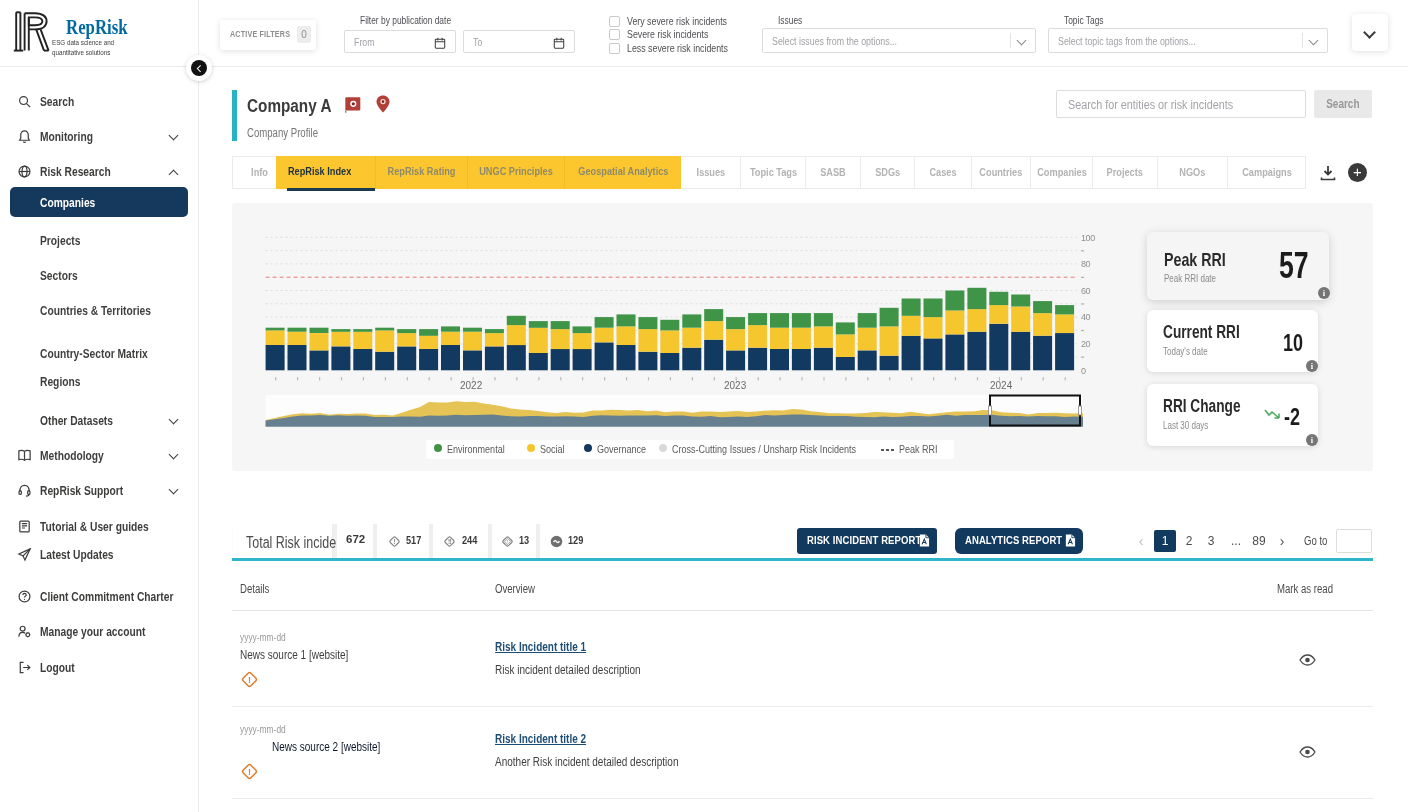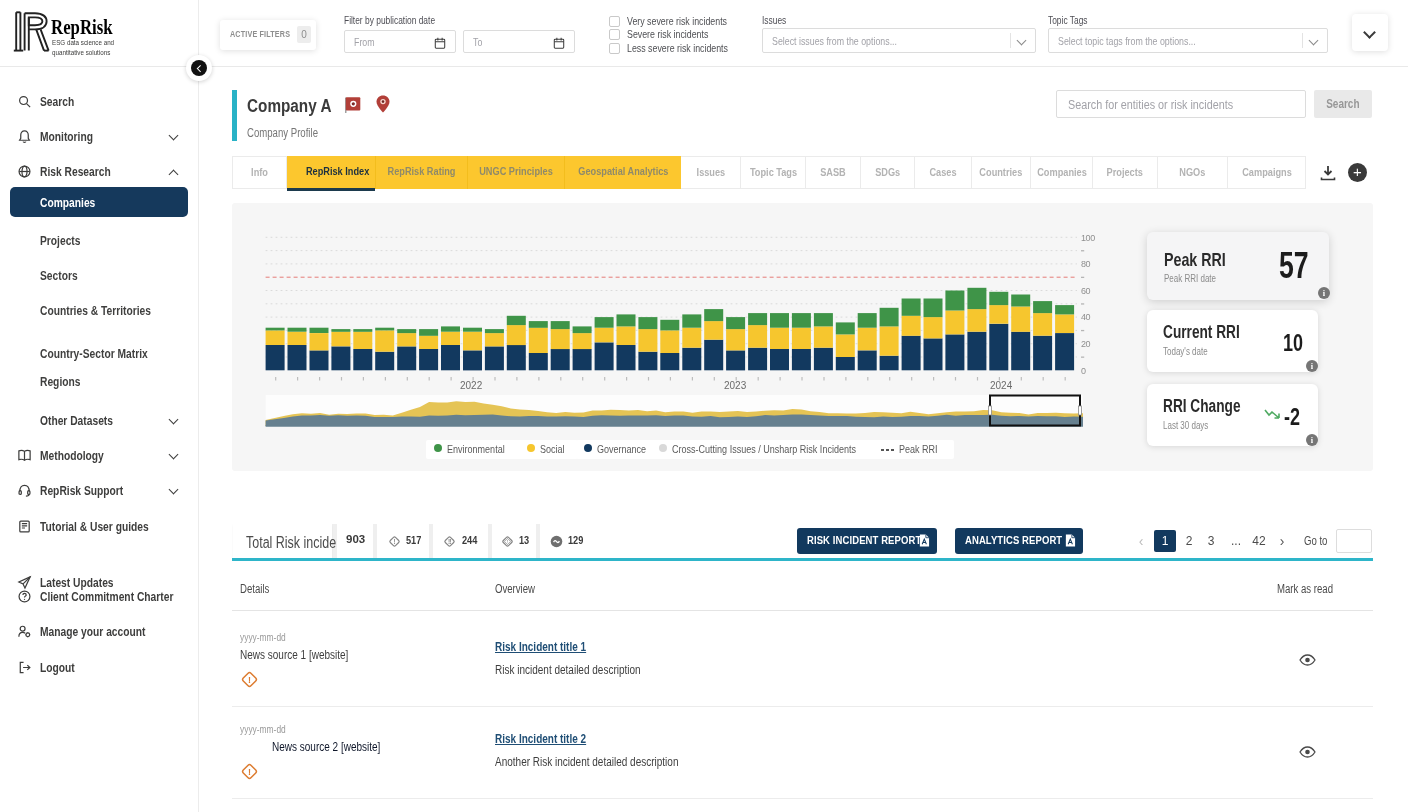--- a/index.html
+++ b/index.html
@@ -6,21 +6,21 @@
  font-family:"Liberation Sans",sans-serif;-webkit-font-smoothing:antialiased;}
 .abs{position:absolute;}
 .cx{display:inline-block;transform:scaleX(0.80);transform-origin:0 50%;white-space:nowrap;}
 .cxc{display:inline-block;transform:scaleX(0.80);transform-origin:50% 50%;white-space:nowrap;}
 .nav-item{position:absolute;left:0;width:199px;height:24px;color:#3d3d3c;font-size:13.5px;font-weight:700;}
 .nav-item .ic{position:absolute;left:17px;top:3px;width:15px;height:15px;}
 .nav-item .lb{position:absolute;left:40px;top:3px;white-space:nowrap;transform:scaleX(0.76);transform-origin:0 50%;}
 .nav-item .ch{position:absolute;right:22px;top:4px;color:#3d3d3c;font-size:11px;}
 .chev{display:inline-block;width:7px;height:7px;border-right:1.6px solid #3d3d3c;border-bottom:1.6px solid #3d3d3c;}
 .inp{position:absolute;background:#fff;border:1px solid #dcdcdc;border-radius:2px;color:#a2a2a8;font-size:10.5px;}
-.lab{position:absolute;color:#4e4e55;font-size:10px;}
+.lab{position:absolute;color:#4e4e55;font-size:10px;margin-left:16px;}
 .cb{position:absolute;width:11px;height:11px;border:1px solid #c9c9c9;border-radius:2px;background:#fff;}
 .cblab{position:absolute;color:#4e4f53;font-size:10.5px;}
 .tab{position:absolute;top:156px;height:33px;background:#fff;border:1px solid #ebebeb;border-left:none;color:#b3b3b3;font-size:11.5px;font-weight:700;text-align:center;line-height:31px;}
 .ytab{position:absolute;top:156px;height:33px;background:#fcc72e;color:#8f8a6a;font-size:11.5px;font-weight:700;text-align:center;line-height:31px;}
 .card{position:absolute;background:#fff;border-radius:6px;box-shadow:0 1px 6px rgba(0,0,0,0.13);}
 .info-i{position:absolute;width:12px;height:12px;border-radius:50%;background:#757575;color:#fff;font-size:8.5px;font-weight:700;text-align:center;line-height:12px;font-family:"Liberation Serif",serif;}
 .navbtn{position:absolute;top:528px;height:26px;background:#12395e;border-radius:3px;color:#fff;font-size:10px;font-weight:700;text-align:left;line-height:26px;}
 .pg{position:absolute;top:530px;height:22px;color:#4c4c4c;font-size:12px;text-align:center;line-height:22px;}
 </style></head>
 <body>
@@ -30,21 +30,21 @@
 <path d="M3.2 3.3 V41.6 M7.4 3.3 V41.6"></path>
 <path d="M3.2 3.3 H7.4"></path>
 <path d="M0.8 41.6 H10.2"></path>
 <path d="M11.6 41.6 V4.2 M15.8 41.6 V8.4"></path>
 <path d="M11.6 4.2 H22 C30 4.2 33.6 8 33.6 12.2 C33.6 16.6 30 20.4 22 20.4 L15.8 20.4"></path>
 <path d="M15.8 8.4 H22 C27 8.4 29.4 10 29.4 12.3 C29.4 14.8 27 16.2 22 16.2 L15.8 16.2 Z"></path>
 <path d="M23.2 20.4 L31 41.6 M27.6 20.4 L35.6 41.6"></path>
 <path d="M31 41.6 H35.6"></path>
 </g>
   </svg>
-<div class="abs" style="left:51px;top:16px;font-family:'Liberation Serif',serif;font-size:20px;font-weight:700;color:#000000;"><span class="cx" style="transform:scaleX(0.84);">RepRisk</span></div>
+<div class="abs" style="left:66px;top:16px;font-family:'Liberation Serif',serif;font-size:20px;font-weight:700;color:#0369a1;"><span class="cx" style="transform:scaleX(0.84);">RepRisk</span></div>
 <div class="abs" style="left:52px;top:38px;color:#3c3c3b;font-size:8px;line-height:9.5px;"><span class="cx" style="transform:scaleX(0.78);">ESG data science and<br>quantitative solutions</span></div>
 <div class="abs" style="left:0;top:66px;width:1408px;height:1px;background:#e9e9e9;"></div>
 <div class="abs" style="left:186px;top:55px;width:26px;height:26px;border-radius:50%;background:#fff;box-shadow:0 1px 4px rgba(0,0,0,0.18);"></div>
 <div class="abs" style="left:191px;top:60px;width:16px;height:16px;border-radius:50%;background:#111;"></div>
 <div class="abs" style="left:197.5px;top:65.5px;width:4.5px;height:4.5px;border-left:1.5px solid #fff;border-bottom:1.5px solid #fff;transform:rotate(45deg);"></div>
 <div class="nav-item" style="top:91px;">
     <svg class="ic" viewBox="0 0 16 16">
       <circle cx="7" cy="7" r="4.2" fill="none" stroke="#3d3d3c" stroke-width="1.3"></circle>
       <path d="M10.2 10.2 L14 14" fill="none" stroke="#3d3d3c" stroke-width="1.3"></path>
     </svg>
@@ -96,21 +96,21 @@
     <div class="lb">RepRisk Support</div>
     <div class="ch" style="top:3px;"><span class="chev" style="transform:rotate(45deg);"></span></div>
   </div>
 <div class="nav-item" style="top:516px;">
     <svg class="ic" viewBox="0 0 16 16">
       <rect x="3" y="2.2" width="10" height="11.6" rx="1" fill="none" stroke="#3d3d3c" stroke-width="1.3"></rect>
       <path d="M5.2 5 H10.8 M5.2 7.3 H10.8 M5.2 9.6 H8.5" fill="none" stroke="#3d3d3c" stroke-width="1.3"></path>
     </svg>
     <div class="lb">Tutorial &amp; User guides</div>
   </div>
-<div class="nav-item" style="top:572px;">
+<div class="nav-item" style="top:544px;">
     <svg class="ic" viewBox="0 0 16 16">
       <path d="M14 2 L2 7.5 L6.5 9.5 L8.5 14 L14 2 Z" fill="none" stroke="#3d3d3c" stroke-width="1.3"></path>
       <path d="M6.5 9.5 L14 2" fill="none" stroke="#3d3d3c" stroke-width="1.3"></path>
     </svg>
     <div class="lb">Latest Updates</div>
   </div>
 <div class="nav-item" style="top:586px;">
     <svg class="ic" viewBox="0 0 16 16">
       <circle cx="8" cy="8" r="5.8" fill="none" stroke="#3d3d3c" stroke-width="1.3"></circle>
       <path d="M6.3 6.3 C6.3 5.2 7 4.6 8 4.6 C9 4.6 9.8 5.3 9.8 6.3 C9.8 7.6 8 7.6 8 9" fill="none" stroke="#3d3d3c" stroke-width="1.3"></path>
@@ -189,21 +189,21 @@
 <circle cx="7" cy="6.6" r="2.7" fill="#f6d9cf"></circle>
     <circle cx="7" cy="6.6" r="1.3" fill="#6d2320"></circle>
   </svg>
 <div class="abs" style="left:247px;top:126px;color:#767676;font-size:12px;"><span class="cx">Company Profile</span></div>
 <div class="inp" style="left:1056px;top:90px;width:250px;height:28px;font-size:12px;">
     <span class="cx" style="position:absolute;left:11px;top:7px;transform:scaleX(0.9);">Search for entities or risk incidents</span>
   </div>
 <div class="abs" style="left:1314px;top:90px;width:58px;height:28px;background:#e9e9e9;border-radius:2px;color:#979797;font-size:12.5px;font-weight:700;text-align:center;line-height:28px;"><span class="cxc">Search</span></div>
 <div class="tab" style="left:232px;width:55px;border-left:1px solid #ebebeb;"><span class="cxc">Info</span></div>
 <div class="abs" style="left:287px;top:156px;width:394px;height:33px;background:#fcc72e;"></div>
-<div class="ytab" style="left:294px;width:88px;color:#1c3040;"><span class="cxc">RepRisk Index</span></div>
+<div class="ytab" style="left:276px;width:88px;color:#1c3040;"><span class="cxc">RepRisk Index</span></div>
 <div class="ytab" style="left:375px;width:92px;border-left:1px solid #f3bd1d;color:#8f8a6a;"><span class="cxc">RepRisk Rating</span></div>
 <div class="ytab" style="left:467px;width:97px;border-left:1px solid #f3bd1d;color:#8f8a6a;"><span class="cxc">UNGC Principles</span></div>
 <div class="ytab" style="left:564px;width:117px;border-left:1px solid #f3bd1d;color:#8f8a6a;"><span class="cxc">Geospatial Analytics</span></div>
 <div class="abs" style="left:287px;top:188px;width:88px;height:3px;background:#1c3a4d;"></div>
 <div class="tab" style="left:681px;width:60px;"><span class="cxc">Issues</span></div>
 <div class="tab" style="left:741px;width:65px;"><span class="cxc">Topic Tags</span></div>
 <div class="tab" style="left:806px;width:55px;"><span class="cxc">SASB</span></div>
 <div class="tab" style="left:861px;width:54px;"><span class="cxc">SDGs</span></div>
 <div class="tab" style="left:915px;width:57px;"><span class="cxc">Cases</span></div>
 <div class="tab" style="left:972px;width:59px;"><span class="cxc">Countries</span></div>
@@ -420,21 +420,21 @@
 <div class="abs" style="left:1163px;top:420px;font-size:10px;color:#8b8b8b;"><span class="cx">Last 30 days</span></div>
 <svg class="abs" style="left:1264px;top:408px;" width="18" height="12" viewBox="0 0 18 12">
     <path d="M1 2 L5 7 L8 4 L15 10 M15 10 V5.5 M15 10 H10.5" fill="none" stroke="#4faa62" stroke-width="1.6"></path>
   </svg>
 <div class="abs" style="left:1284px;top:403px;font-size:24px;font-weight:700;color:#1c1c1c;"><span class="cx" style="transform:scaleX(0.75);">-2</span></div>
 <div class="info-i" style="left:1306px;top:434px;">i</div>
 <div class="abs" style="left:233px;top:524px;width:363px;height:34px;background:#efefef;"></div>
 <div class="abs" style="left:233px;top:524px;width:99px;height:34px;background:#fff;box-shadow:0 1px 2px rgba(0,0,0,0.05);"></div>
 <div class="abs" style="left:246px;top:534px;font-size:16px;color:#4c4c4c;"><span class="cx" style="transform:scaleX(0.78);">Total Risk incidents</span></div>
 <div class="abs" style="left:337px;top:524px;width:36px;height:34px;background:#fff;"></div>
-<div class="abs" style="left:346px;top:533px;font-size:11.5px;font-weight:700;color:#3a3a3a;">903</div>
+<div class="abs" style="left:346px;top:533px;font-size:11.5px;font-weight:700;color:#3a3a3a;">672</div>
 <div class="abs" style="left:377px;top:524px;width:52px;height:34px;background:#fff;"></div>
 <div class="abs" style="left:388px;top:535px;line-height:0;"><svg width="13" height="13" viewBox="0 0 18 18">
       <rect x="3.9" y="3.9" width="10.2" height="10.2" rx="2" transform="rotate(45 9 9)" fill="#fff" stroke="#848484" stroke-width="1.6"></rect>
       <text x="9" y="12.4" font-size="9" font-weight="bold" fill="#8b8b8b" text-anchor="middle" font-family="Liberation Sans">!</text>
     </svg></div>
 <div class="abs" style="left:406px;top:534px;font-size:11.5px;font-weight:700;color:#3a3a3a;"><span class="cx">517</span></div>
 <div class="abs" style="left:433px;top:524px;width:55px;height:34px;background:#fff;"></div>
 <div class="abs" style="left:443px;top:535px;line-height:0;"><svg width="13" height="13" viewBox="0 0 18 18">
       <rect x="3.9" y="3.9" width="10.2" height="10.2" rx="2" transform="rotate(45 9 9)" fill="#fff" stroke="#848484" stroke-width="1.6"></rect>
       <text x="9" y="12.4" font-size="9" font-weight="bold" fill="#8b8b8b" text-anchor="middle" font-family="Liberation Sans" letter-spacing="-1">!!</text>
@@ -451,31 +451,31 @@
 <div class="abs" style="left:550px;top:535px;line-height:0;"><svg width="13" height="13" viewBox="0 0 18 18">
       <circle cx="9" cy="9" r="8" fill="#6f6f6f"></circle>
       <path d="M5 9.8 C6.3 7.4 7.6 7.4 9 9.2 C10.4 11 11.7 10.8 13 8.4" stroke="#fff" stroke-width="1.8" fill="none"></path>
     </svg></div>
 <div class="abs" style="left:568px;top:534px;font-size:11.5px;font-weight:700;color:#3a3a3a;"><span class="cx">129</span></div>
 <div class="navbtn" style="left:797px;width:140px;text-align:left;"><span style="display:inline-block;white-space:nowrap;margin-left:10px;letter-spacing:0.1px;transform:scaleX(0.95);transform-origin:0 50%;">RISK INCIDENT REPORT</span><svg width="12" height="13" viewBox="0 0 13 14" style="position:absolute;right:7px;top:6px;">
       <path d="M2 0.5 H8.5 L12 4 V13.5 H2 Z" fill="#fff"></path>
       <path d="M8.5 0.5 L8.5 4 L12 4" fill="none" stroke="#12395e" stroke-width="0.9"></path>
       <path d="M4.5 11 L6.8 5.5 L9.1 11 M5.4 9.2 H8.2" fill="none" stroke="#12395e" stroke-width="1.1"></path>
     </svg></div>
-<div class="navbtn" style="left:955px;width:128px;text-align:left;"><span style="display:inline-block;white-space:nowrap;margin-left:10px;letter-spacing:0.1px;transform:scaleX(0.95);transform-origin:0 50%;">ANALYTICS REPORT</span><svg width="12" height="13" viewBox="0 0 13 14" style="position:absolute;right:7px;top:6px;">
+<div class="navbtn" style="left:955px;width:128px;text-align:left;border-radius:6px;"><span style="display:inline-block;white-space:nowrap;margin-left:10px;letter-spacing:0.1px;transform:scaleX(0.95);transform-origin:0 50%;">ANALYTICS REPORT</span><svg width="12" height="13" viewBox="0 0 13 14" style="position:absolute;right:7px;top:6px;">
       <path d="M2 0.5 H8.5 L12 4 V13.5 H2 Z" fill="#fff"></path>
       <path d="M8.5 0.5 L8.5 4 L12 4" fill="none" stroke="#12395e" stroke-width="0.9"></path>
       <path d="M4.5 11 L6.8 5.5 L9.1 11 M5.4 9.2 H8.2" fill="none" stroke="#12395e" stroke-width="1.1"></path>
     </svg></div>
 <div class="pg" style="left:1134px;width:14px;color:#bbb;font-size:14px;">‹</div>
 <div class="pg" style="left:1154px;width:22px;background:#12395e;color:#fff;border-radius:2px;">1</div>
 <div class="pg" style="left:1180px;width:18px;">2</div>
 <div class="pg" style="left:1202px;width:18px;">3</div>
 <div class="pg" style="left:1226px;width:20px;">...</div>
-<div class="pg" style="left:1248px;width:22px;">42</div>
+<div class="pg" style="left:1248px;width:22px;">89</div>
 <div class="pg" style="left:1274px;width:16px;color:#555;font-size:14px;">›</div>
 <div class="pg" style="left:1296px;width:40px;"><span class="cxc">Go to</span></div>
 <div class="abs" style="left:1336px;top:529px;width:36px;height:24px;background:#fff;border:1px solid #ddd;border-radius:2px;"></div>
 <div class="abs" style="left:232px;top:558px;width:1141px;height:3px;background:#2eb5c9;"></div>
 <div class="abs" style="left:240px;top:582px;font-size:12px;color:#4a4a4a;"><span class="cx">Details</span></div>
 <div class="abs" style="left:495px;top:582px;font-size:12px;color:#4a4a4a;"><span class="cx">Overview</span></div>
 <div class="abs" style="left:1277px;top:582px;font-size:12px;color:#4a4a4a;"><span class="cx">Mark as read</span></div>
 <div class="abs" style="left:232px;top:610px;width:1141px;height:1px;background:#e4e4e4;"></div>
 <div class="abs" style="left:240px;top:631px;font-size:10.5px;color:#9a9a9a;"><span class="cx">yyyy-mm-dd</span></div>
 <div class="abs" style="left:240px;top:648px;font-size:12.5px;color:#3e3e3e;"><span class="cx">News source 1 [website]</span></div>

